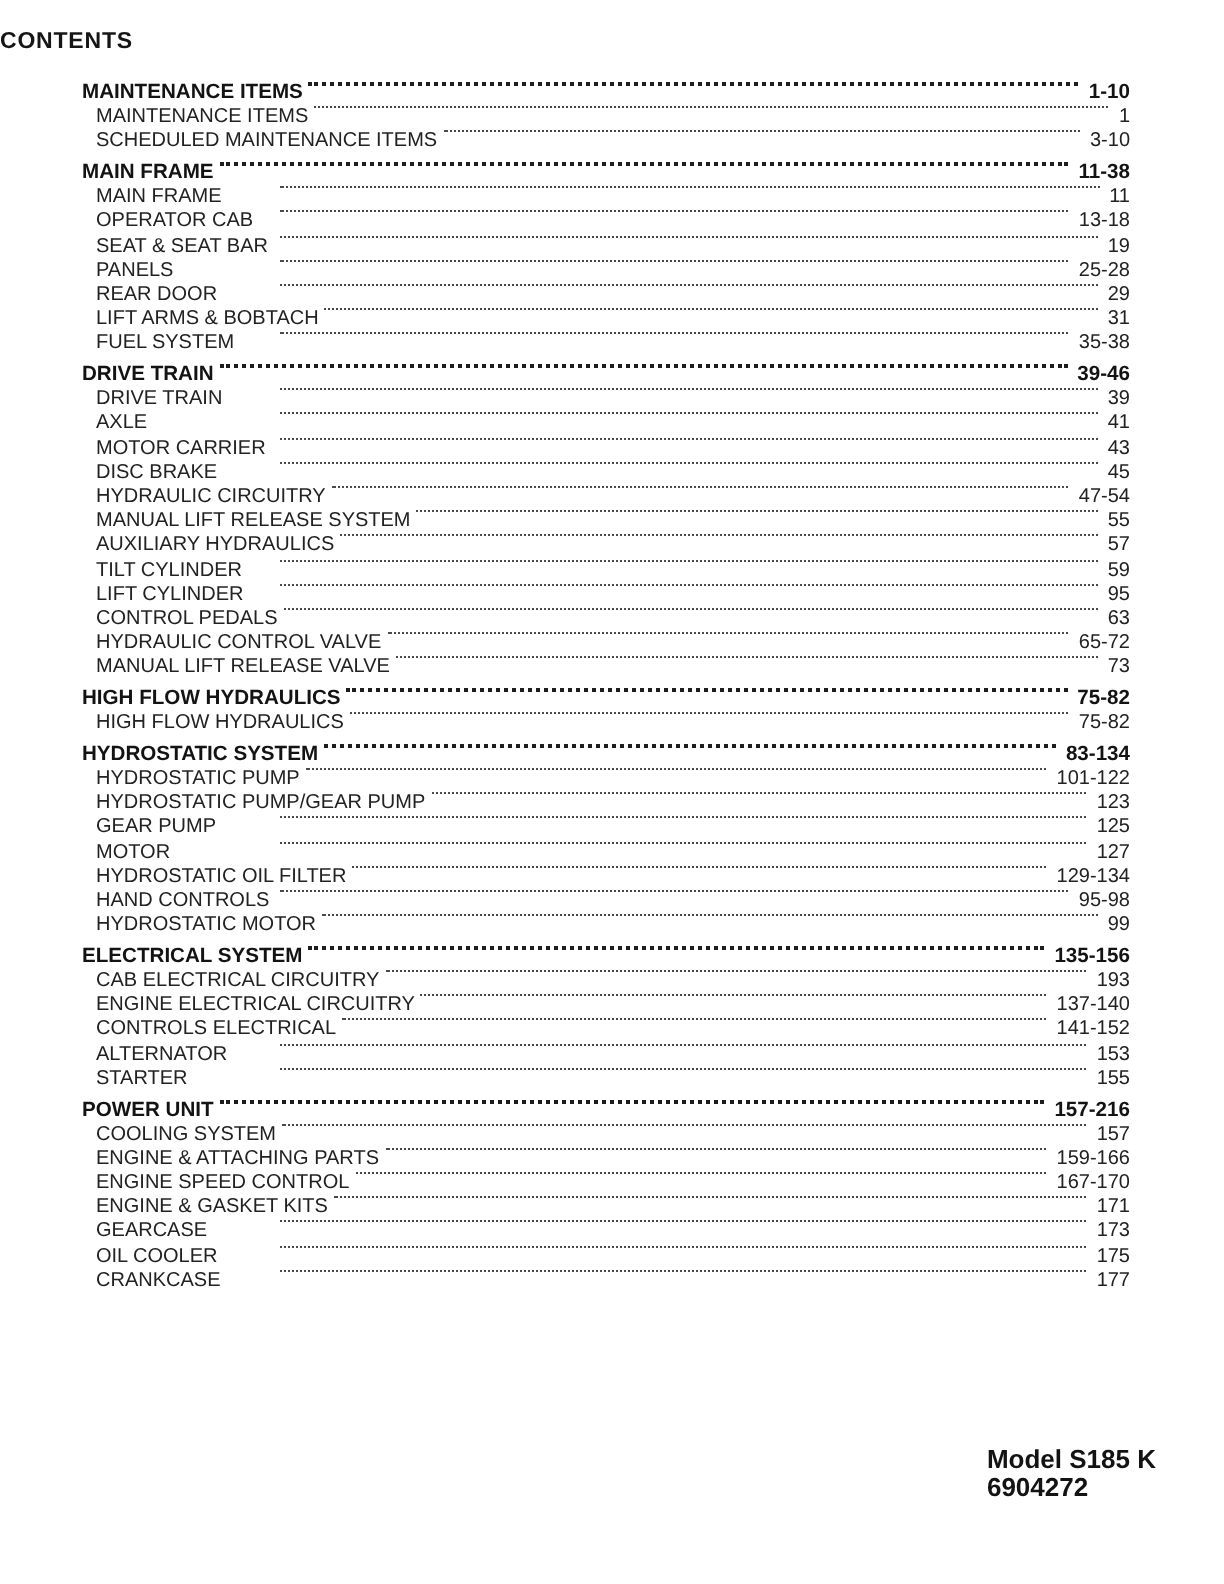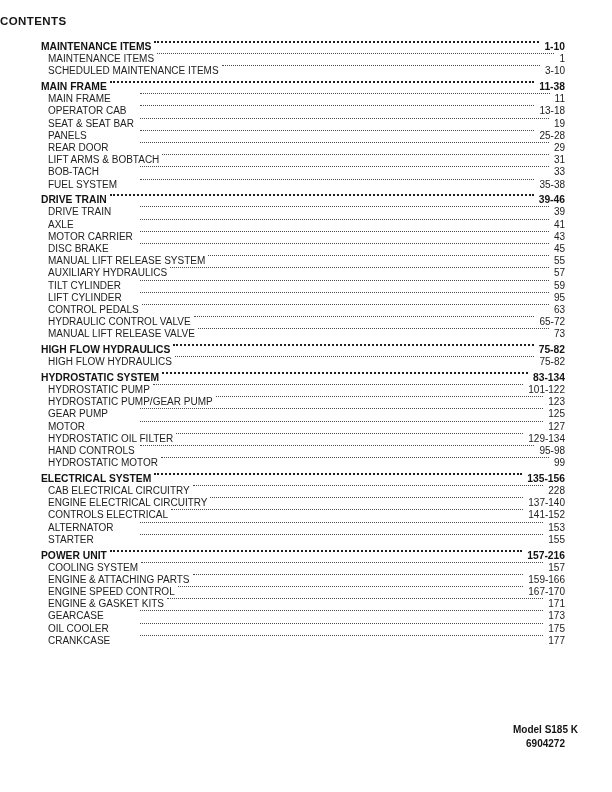--- a/index.html
+++ b/index.html
@@ -61,22 +61,22 @@
     margin-bottom: 1px;
   }
   .pages {
     flex: 0 0 auto;
     text-align: right;
   }
   .footer {
     position: absolute;
     top: 723px;
     right: 34px;
-    text-align: center;
-    font-size: 10px;
+    text-align: left;
+    font-size: 13px;
     font-weight: 700;
     line-height: 13.5px;
     color: #131313;
   }
 </style>
 </head>
 <body>
 
 <div class="page-title">CONTENTS</div>
 
@@ -135,25 +135,20 @@
     <span class="leader"></span>
     <span class="pages">29</span>
   </div>
 
   <div class="row item">
     <span class="label">LIFT ARMS &amp; BOBTACH</span>
     <span class="leader"></span>
     <span class="pages">31</span>
   </div>
 
-  <div class="row item">
-    <span class="label">BOB-TACH</span>
-    <span class="leader"></span>
-    <span class="pages">33</span>
-  </div>
 
   <div class="row item">
     <span class="label">FUEL SYSTEM</span>
     <span class="leader"></span>
     <span class="pages">35-38</span>
   </div>
 
   <div class="row section">
     <span class="label">DRIVE TRAIN</span>
     <span class="leader"></span>
@@ -178,20 +173,25 @@
     <span class="pages">43</span>
   </div>
 
   <div class="row item">
     <span class="label">DISC BRAKE</span>
     <span class="leader"></span>
     <span class="pages">45</span>
   </div>
 
 
+  <div class="row item">
+    <span class="label">HYDRAULIC CIRCUITRY</span>
+    <span class="leader"></span>
+    <span class="pages">47-54</span>
+  </div>
 
   <div class="row item">
     <span class="label">MANUAL LIFT RELEASE SYSTEM</span>
     <span class="leader"></span>
     <span class="pages">55</span>
   </div>
 
   <div class="row item">
     <span class="label">AUXILIARY HYDRAULICS</span>
     <span class="leader"></span>
@@ -291,21 +291,21 @@
 
   <div class="row section">
     <span class="label">ELECTRICAL SYSTEM</span>
     <span class="leader"></span>
     <span class="pages">135-156</span>
   </div>
 
   <div class="row item">
     <span class="label">CAB ELECTRICAL CIRCUITRY</span>
     <span class="leader"></span>
-    <span class="pages">228</span>
+    <span class="pages">193</span>
   </div>
 
   <div class="row item">
     <span class="label">ENGINE ELECTRICAL CIRCUITRY</span>
     <span class="leader"></span>
     <span class="pages">137-140</span>
   </div>
 
   <div class="row item">
     <span class="label">CONTROLS ELECTRICAL</span>

